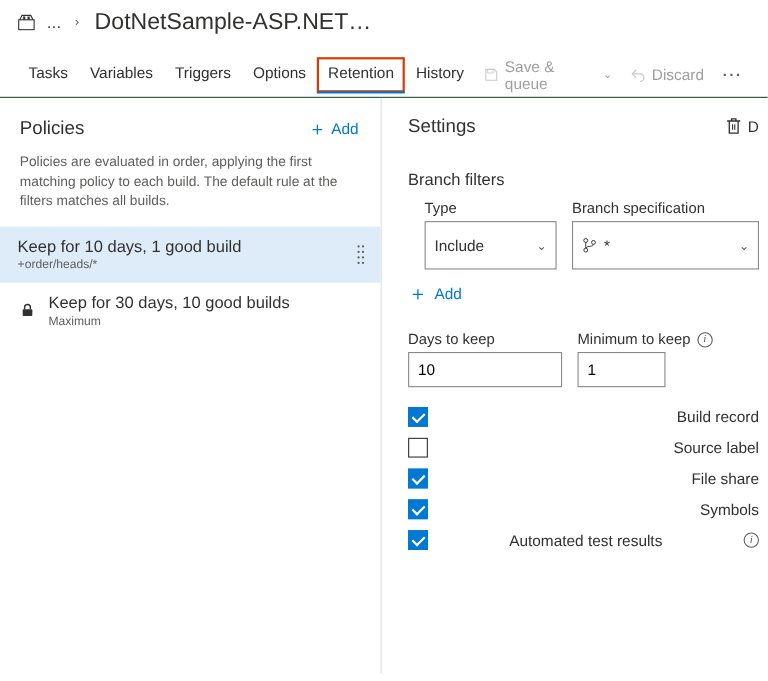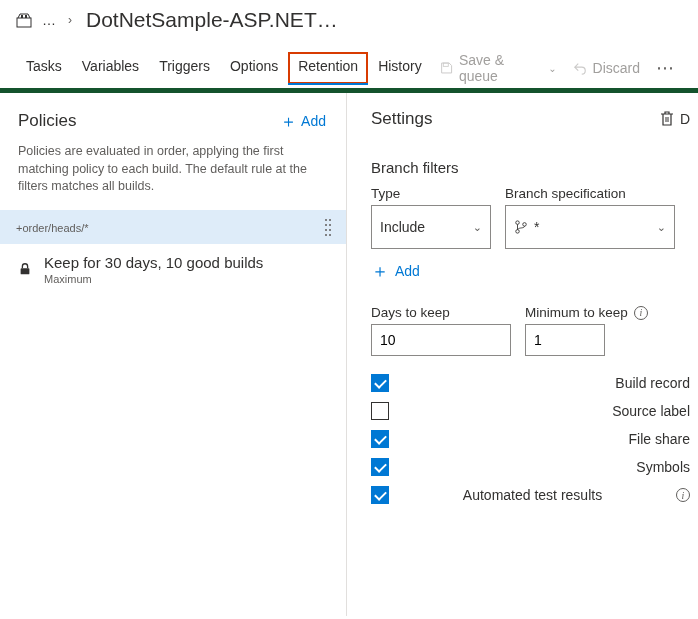--- a/index.html
+++ b/index.html
@@ -4,21 +4,21 @@
 <style>
   * { box-sizing: border-box; margin: 0; padding: 0; font-family: "Segoe UI", -apple-system, sans-serif; }
   body { width: 698px; height: 619px; background: #fff; color: #323130; font-size: 14px; overflow: hidden; }
 
   .header-row { display: flex; align-items: center; gap: 8px; padding: 8px 16px 4px 16px; }
   .proj-icon { width: 16px; height: 16px; display: inline-block; }
   .dots { font-size: 14px; color: #323130; padding: 0 2px; }
   .chevron { color: #605e5c; font-size: 12px; padding: 0 2px; }
   .title { font-size: 21px; font-weight: 400; color: #323130; margin-left: 4px; }
 
-  .tabbar { display: flex; align-items: center; padding: 12px 16px 0 16px; border-bottom: 5px solid #14532d; }
+  .tabbar { display: flex; align-items: center; padding: 12px 16px 0 16px; border-bottom: 1px solid #14532d; }
   .tab { padding: 6px 10px 10px 10px; font-size: 14px; color: #323130; cursor: pointer; position: relative; }
   .tab.active { color: #323130; }
   .tab.active::after { content:""; position:absolute; left:0; right:0; bottom:-1px; height:2px; background:#0078d4; }
   .tab.highlighted { outline: 2px solid #d83b01; outline-offset: -2px; }
   .tabbar .spacer { flex: 1; }
   .tb-btn { display: flex; align-items: center; gap: 6px; color: #a19f9d; padding: 4px 8px; font-size: 14px; }
   .tb-btn svg { opacity: .55; }
   .more-dots { color: #605e5c; font-size: 18px; padding: 0 8px; }
 
   .main { display: flex; height: calc(619px - 96px); }
@@ -41,21 +41,21 @@
 
   
   .right { flex: 1; padding: 16px 8px 16px 24px; overflow: hidden; }
   .settings-head { display: flex; align-items: center; justify-content: space-between; margin-bottom: 30px; }
   .settings-head h2 { font-size: 17px; font-weight: 400; }
   .trash { color: #323130; display: flex; align-items: center; gap: 6px; font-size: 14px; }
 
   .section-title { font-size: 15px; font-weight: 400; margin-bottom: 10px; }
   .field-label { font-size: 13.5px; color: #323130; margin-bottom: 4px; display:flex; align-items:center; gap:6px;}
 
-  .filter-row { display: flex; gap: 14px; margin-bottom: 10px; }
+  .filter-row { display: flex; gap: 14px; margin-bottom: 10px; justify-content: flex-end; }
   .filter-col { display: flex; flex-direction: column; }
   .select-box { display: flex; align-items: center; justify-content: space-between; border: 1px solid #8a8886; height: 44px; padding: 0 8px; font-size: 14px; background:#fff; }
   .select-box .chev { font-size: 11px; color: #605e5c; }
   .branch-spec { display:flex; align-items:center; gap:6px; }
 
   .add-branch { color: #0078d4; display: flex; align-items: center; gap: 6px; margin-top: 4px; margin-bottom: 22px; font-size: 14px; cursor:pointer;}
   .add-branch .plus { font-size: 18px; font-weight: 300; }
 
   .keep-row { display: flex; gap: 14px; margin-bottom: 18px; }
   .text-input { border: 1px solid #8a8886; height: 32px; padding: 0 8px; font-size: 14px; width: 140px; }
@@ -116,20 +116,21 @@
       <h2>Policies</h2>
       <div class="add-link">
         <span class="plus">＋</span>
         <span>Add</span>
       </div>
     </div>
     <div class="left-desc">Policies are evaluated in order, applying the first matching policy to each build. The default rule at the filters matches all builds.</div>
 
     <div class="policy-row selected">
       <div>
+        <div class="policy-title">Keep for 10 days, 1 good build</div>
         <div class="policy-sub">+order/heads/*</div>
       </div>
       <span class="drag-handle">
         <svg width="8" height="20" viewBox="0 0 8 20">
             <g fill="#605e5c">
               <circle cx="2" cy="3" r="1"></circle>
               <circle cx="6" cy="3" r="1"></circle>
               <circle cx="2" cy="8" r="1"></circle>
               <circle cx="6" cy="8" r="1"></circle>
               <circle cx="2" cy="13" r="1"></circle>

